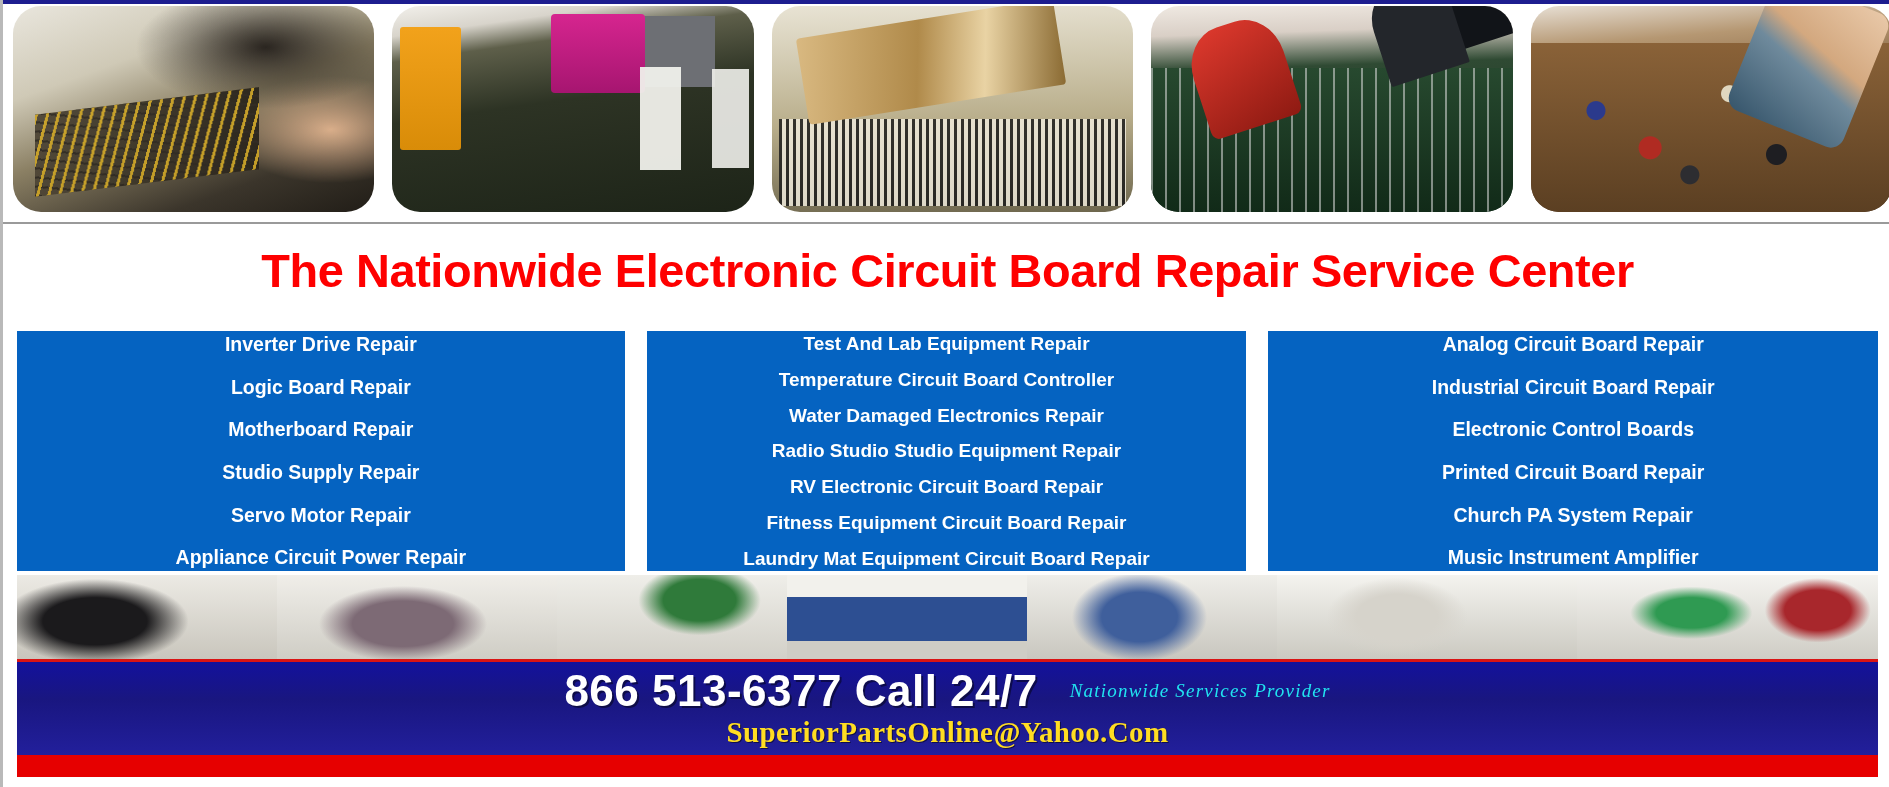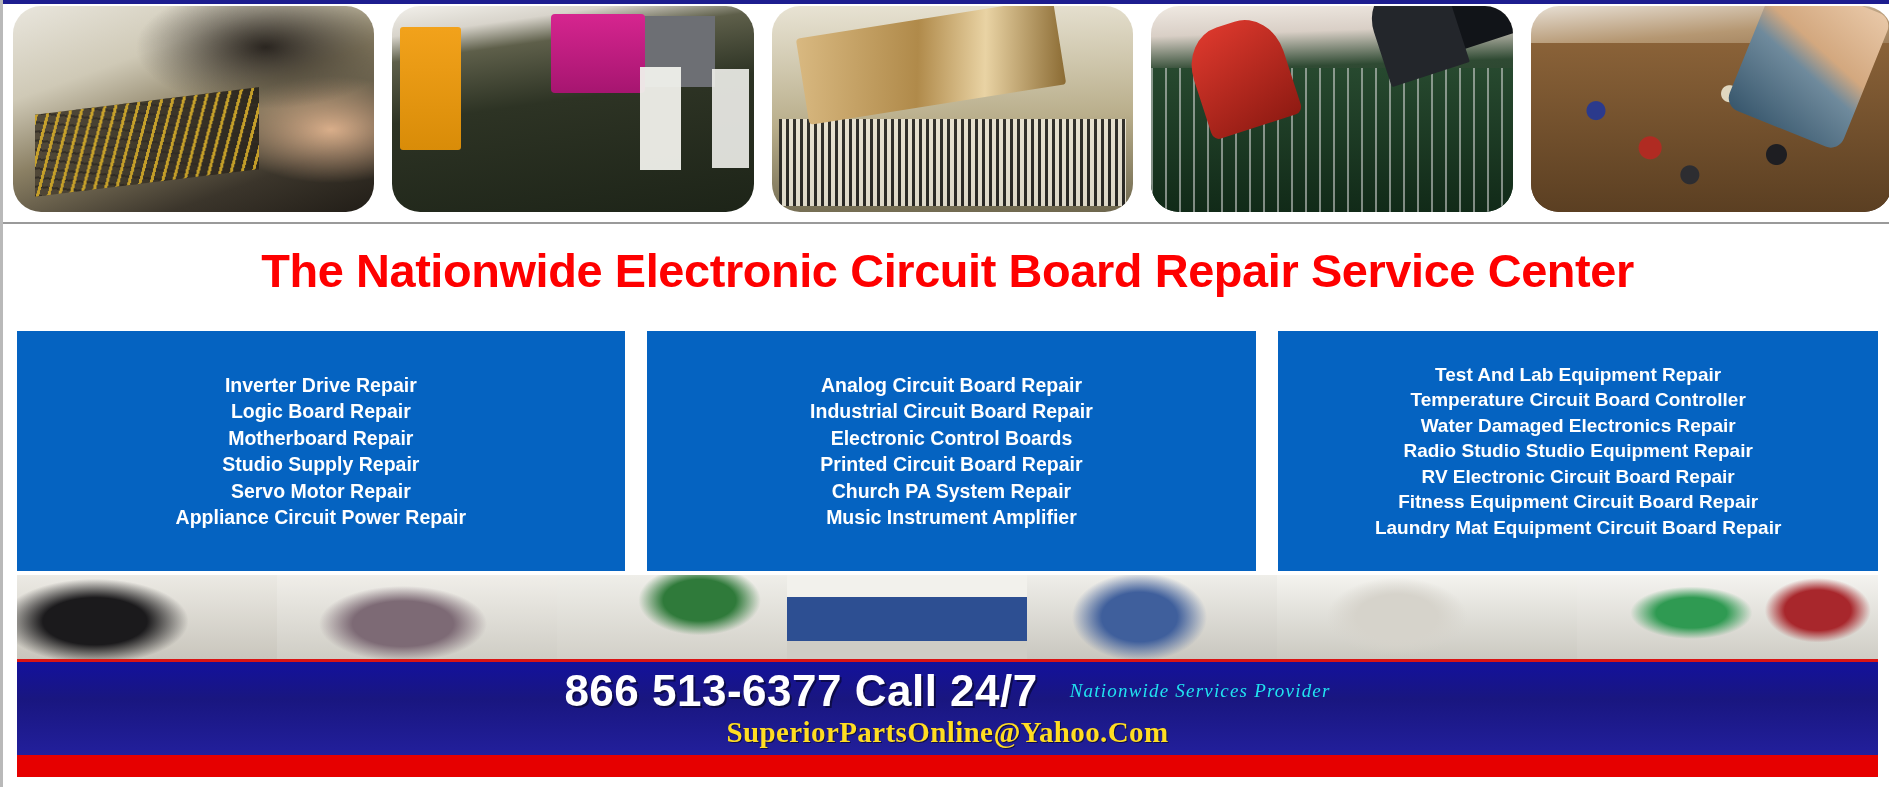--- a/index.html
+++ b/index.html
@@ -139,21 +139,21 @@
   }
 
   
   .boxes{
     position:absolute; left:14px; top:331px;
     width:1861px; height:240px;
     display:flex; gap:22px;
   }
   .box{
     background:#0563c1;
-    display:flex; flex-direction:column; justify-content:center; align-items:center;
+    display:flex; flex-direction:column; justify-content:space-between; align-items:center;
   }
   .box.b1{ width:615px; }
   .box.b2{ width:617px; }
   .box.b3{ width:607px; }
   .box .svc{
     color:#ffffff;
     font-weight:bold;
     font-size:19.5px;
     line-height:26.5px;
     white-space:nowrap;
@@ -262,39 +262,39 @@
 
     <div class="box b1">
       <div class="svc">Inverter Drive Repair</div>
       <div class="svc">Logic Board Repair</div>
       <div class="svc">Motherboard Repair</div>
       <div class="svc">Studio Supply Repair</div>
       <div class="svc">Servo Motor Repair</div>
       <div class="svc">Appliance Circuit Power Repair</div>
     </div>
 
-    <div class="box b2">
-      <div class="svc">Analog Circuit Board Repair</div>
-      <div class="svc">Industrial Circuit Board Repair</div>
-      <div class="svc">Electronic Control Boards</div>
-      <div class="svc">Printed Circuit Board Repair</div>
-      <div class="svc">Church PA System Repair</div>
-      <div class="svc">Music Instrument Amplifier</div>
-    </div>
-
     <div class="box b3">
       <div class="svc">Test And Lab Equipment Repair</div>
       <div class="svc">Temperature Circuit Board Controller</div>
       <div class="svc">Water Damaged Electronics Repair</div>
       <div class="svc">Radio Studio Studio Equipment Repair</div>
       <div class="svc">RV Electronic Circuit Board Repair</div>
       <div class="svc">Fitness Equipment Circuit Board Repair</div>
       <div class="svc">Laundry Mat Equipment Circuit Board Repair</div>
     </div>
 
+    <div class="box b2">
+      <div class="svc">Analog Circuit Board Repair</div>
+      <div class="svc">Industrial Circuit Board Repair</div>
+      <div class="svc">Electronic Control Boards</div>
+      <div class="svc">Printed Circuit Board Repair</div>
+      <div class="svc">Church PA System Repair</div>
+      <div class="svc">Music Instrument Amplifier</div>
+    </div>
+
   </div>
 
   <div class="office-band">
     <div class="o o1"></div>
     <div class="o o2"></div>
     <div class="o o3"></div>
     <div class="o o4"></div>
     <div class="o o5"></div>
     <div class="o o6"></div>
     <div class="o o7"></div>

